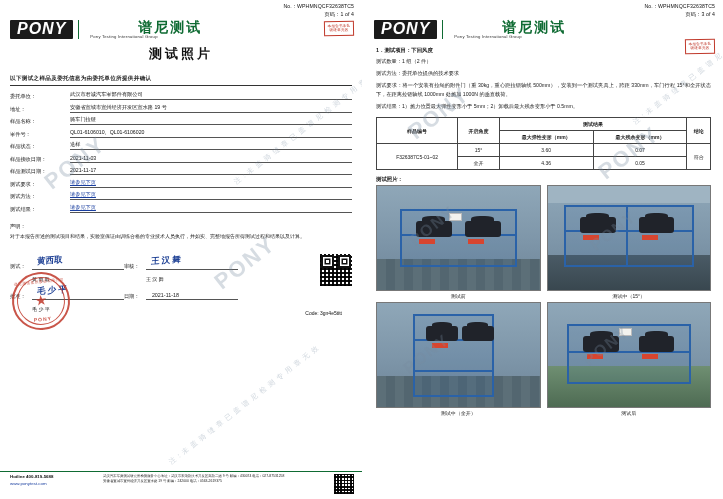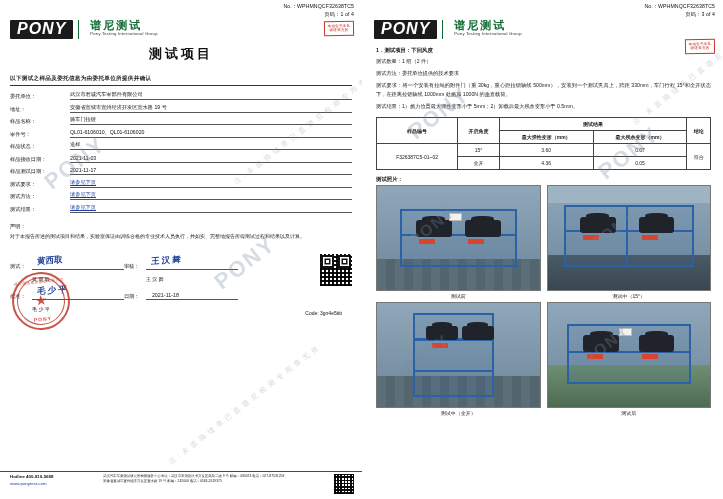--- a/index.html
+++ b/index.html
@@ -49,25 +49,26 @@
     padding: 1px 7px 2px 7px;
     font-style: italic;
     line-height: 1;
     border-radius: 1px;
   }
   .logo-cn {
     margin-left: 6px;
     line-height: 1;
   }
   .logo-cn .cn-big {
-    font-size: 11px;
+    font-size: 14px;
     font-weight: bold;
     color: #0f6b33;
     letter-spacing: 2px;
     display: block;
+    margin-left: 48px;
   }
   .logo-cn .cn-sub {
     font-size: 4.2px;
     color: #333;
     display: block;
     margin-top: 1px;
     letter-spacing: 0.2px;
   }
   .logo-divider {
     width: 1px;
@@ -405,21 +406,21 @@
   <div class="logo-row">
     <div class="pony-logo">PONY</div>
     <div class="logo-divider"></div>
     <div class="logo-cn">
       <span class="cn-big">谱尼测试</span>
       <span class="cn-sub">Pony Testing International Group</span>
     </div>
     <div class="red-stamp-sq" style="right:8px; top:2px;">本报告书未盖骑缝章无效</div>
   </div>
 
-  <div class="report-title">测试项目</div>
+  <div class="report-title">测试照片</div>
 
   <div class="notice-line">以下测试之样品及委托信息为由委托单位所提供并确认</div>
 
   <div class="kv">
     <div class="kv-row">
       <div class="kv-key">委托单位：</div>
       <div class="kv-val">武汉市君诚汽车零部件有限公司</div>
     </div>
     <div class="kv-row">
       <div class="kv-key">地址：</div>

